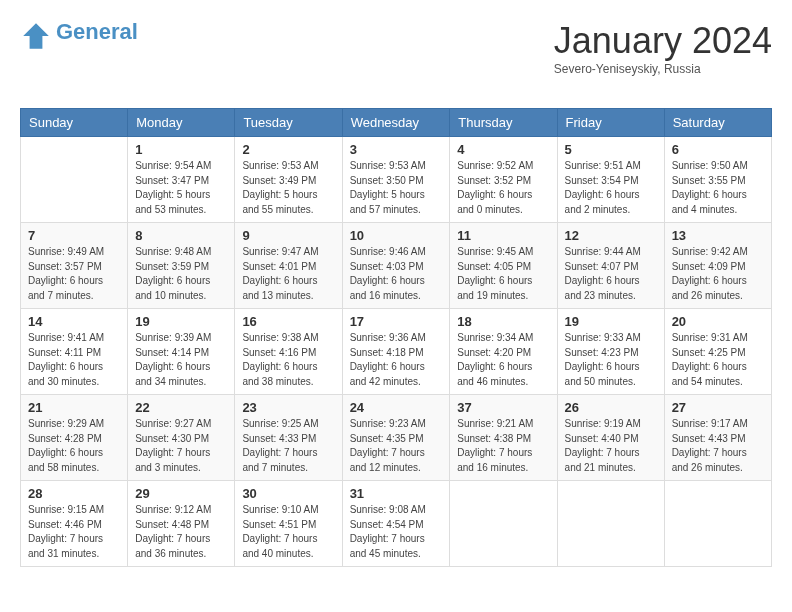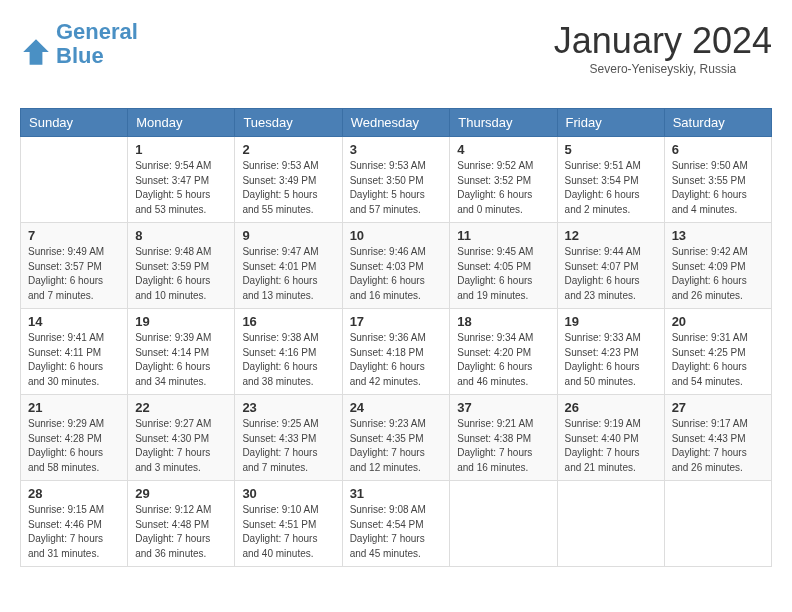--- a/index.html
+++ b/index.html
@@ -11,38 +11,38 @@
       padding: 20px;
     }
     .header {
       display: flex;
       justify-content: space-between;
       align-items: flex-start;
       margin-bottom: 16px;
     }
     .logo {
       display: flex;
-      align-items: flex-end;
+      align-items: flex-start;
     }
     .logo-text {
       font-size: 22px;
       font-weight: bold;
       color: #333;
       line-height: 1.1;
     }
     .logo-text span {
       color: #4a90c4;
     }
     .logo-icon {
       width: 32px;
       height: 32px;
       margin-right: 4px;
     }
     .title-block {
-      text-align: center;
+      text-align: left;
     }
     .month-title {
       font-size: 36px;
       font-weight: normal;
       color: #333;
     }
     .subtitle {
       font-size: 12px;
       color: #555;
     }
@@ -94,21 +94,20 @@
 </head>
 <body>
 
 <div class="header">
   <div class="logo">
     <svg class="logo-icon" viewBox="0 0 40 40">
       <polygon points="20,4 36,20 28,20 28,36 12,36 12,20 4,20" fill="#4a90c4"></polygon>
     </svg>
     <div class="logo-text">
       <div><span>General</span></div>
-      <div><span style="color:#4a90c4;">Blue</span></div>
     </div>
   </div>
   <div class="title-block">
     <div class="month-title">January 2024</div>
     <div class="subtitle">Severo-Yeniseyskiy, Russia</div>
   </div>
 </div>
 
 <table>
   <thead>

